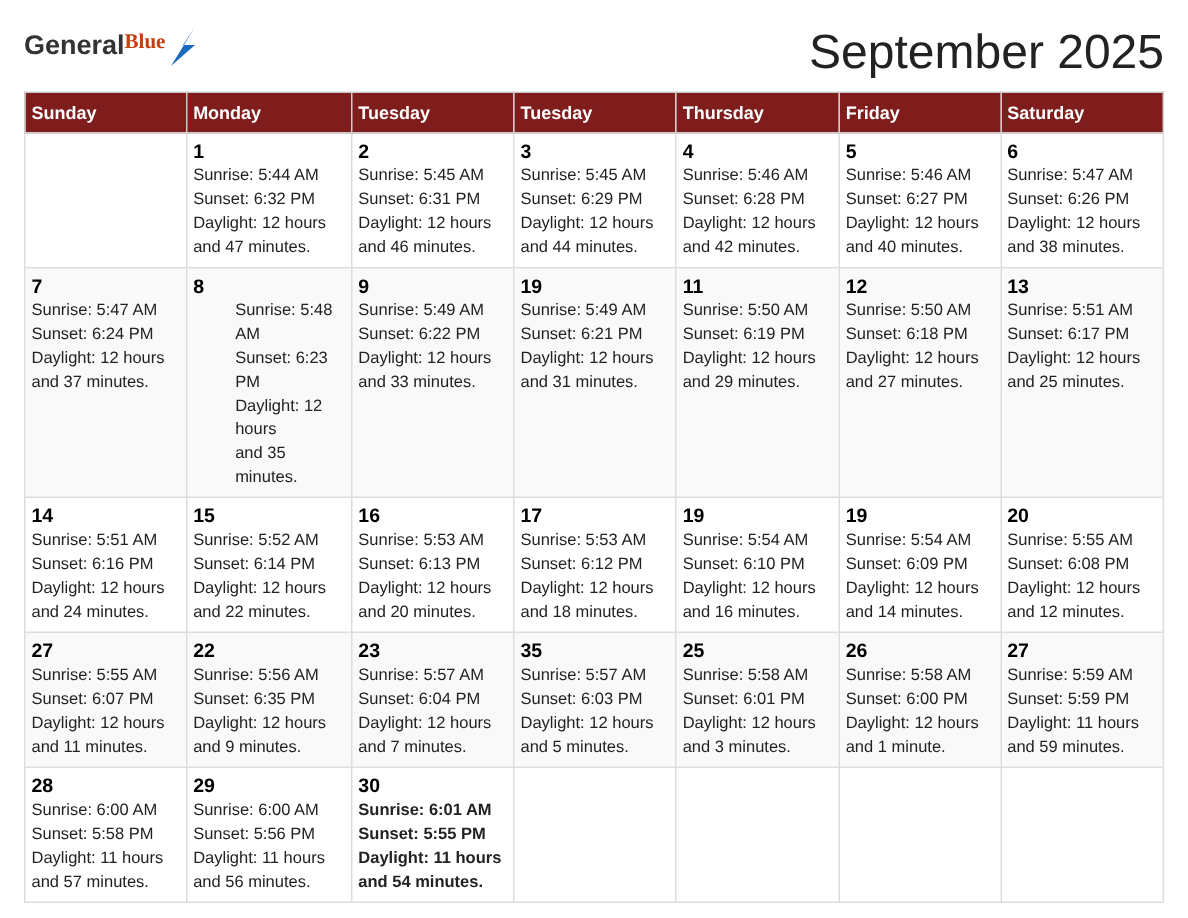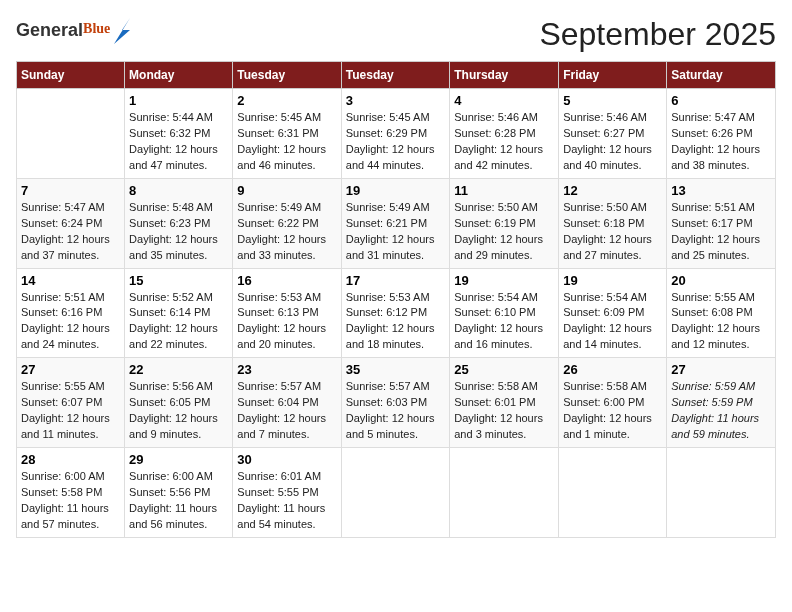--- a/index.html
+++ b/index.html
@@ -172,21 +172,21 @@
       <tr>
         <td>
           <div class="day-num">7</div>
           <div class="day-info" style="white-space: pre-line;">Sunrise: 5:47 AM
 Sunset: 6:24 PM
 Daylight: 12 hours
 and 37 minutes.</div>
         </td>
         <td>
           <div class="day-num">8</div>
-          <div class="day-info" style="white-space: pre-line;">Sunrise: 5:48 AM
+          <div class="day-info" style="white-space: pre-line; margin-left: 28px;">Sunrise: 5:48 AM
 Sunset: 6:23 PM
 Daylight: 12 hours
 and 35 minutes.</div>
         </td>
         <td>
           <div class="day-num">9</div>
           <div class="day-info" style="white-space: pre-line;">Sunrise: 5:49 AM
 Sunset: 6:22 PM
 Daylight: 12 hours
 and 33 minutes.</div>
@@ -275,21 +275,21 @@
         <td>
           <div class="day-num">27</div>
           <div class="day-info" style="white-space: pre-line;">Sunrise: 5:55 AM
 Sunset: 6:07 PM
 Daylight: 12 hours
 and 11 minutes.</div>
         </td>
         <td>
           <div class="day-num">22</div>
           <div class="day-info" style="white-space: pre-line;">Sunrise: 5:56 AM
-Sunset: 6:05 PM
+Sunset: 6:35 PM
 Daylight: 12 hours
 and 9 minutes.</div>
         </td>
         <td>
           <div class="day-num">23</div>
           <div class="day-info" style="white-space: pre-line;">Sunrise: 5:57 AM
 Sunset: 6:04 PM
 Daylight: 12 hours
 and 7 minutes.</div>
         </td>
@@ -309,21 +309,21 @@
         </td>
         <td>
           <div class="day-num">26</div>
           <div class="day-info" style="white-space: pre-line;">Sunrise: 5:58 AM
 Sunset: 6:00 PM
 Daylight: 12 hours
 and 1 minute.</div>
         </td>
         <td>
           <div class="day-num">27</div>
-          <div class="day-info" style="white-space: pre-line; font-style: italic;">Sunrise: 5:59 AM
+          <div class="day-info" style="white-space: pre-line;">Sunrise: 5:59 AM
 Sunset: 5:59 PM
 Daylight: 11 hours
 and 59 minutes.</div>
         </td>
       </tr>
       <tr>
         <td>
           <div class="day-num">28</div>
           <div class="day-info" style="white-space: pre-line;">Sunrise: 6:00 AM
 Sunset: 5:58 PM
@@ -332,21 +332,21 @@
         </td>
         <td>
           <div class="day-num">29</div>
           <div class="day-info" style="white-space: pre-line;">Sunrise: 6:00 AM
 Sunset: 5:56 PM
 Daylight: 11 hours
 and 56 minutes.</div>
         </td>
         <td>
           <div class="day-num">30</div>
-          <div class="day-info" style="white-space: pre-line;">Sunrise: 6:01 AM
+          <div class="day-info" style="white-space: pre-line; font-weight: bold;">Sunrise: 6:01 AM
 Sunset: 5:55 PM
 Daylight: 11 hours
 and 54 minutes.</div>
         </td>
         <td></td>
         <td></td>
         <td></td>
         <td></td>
       </tr>
     </tbody>

